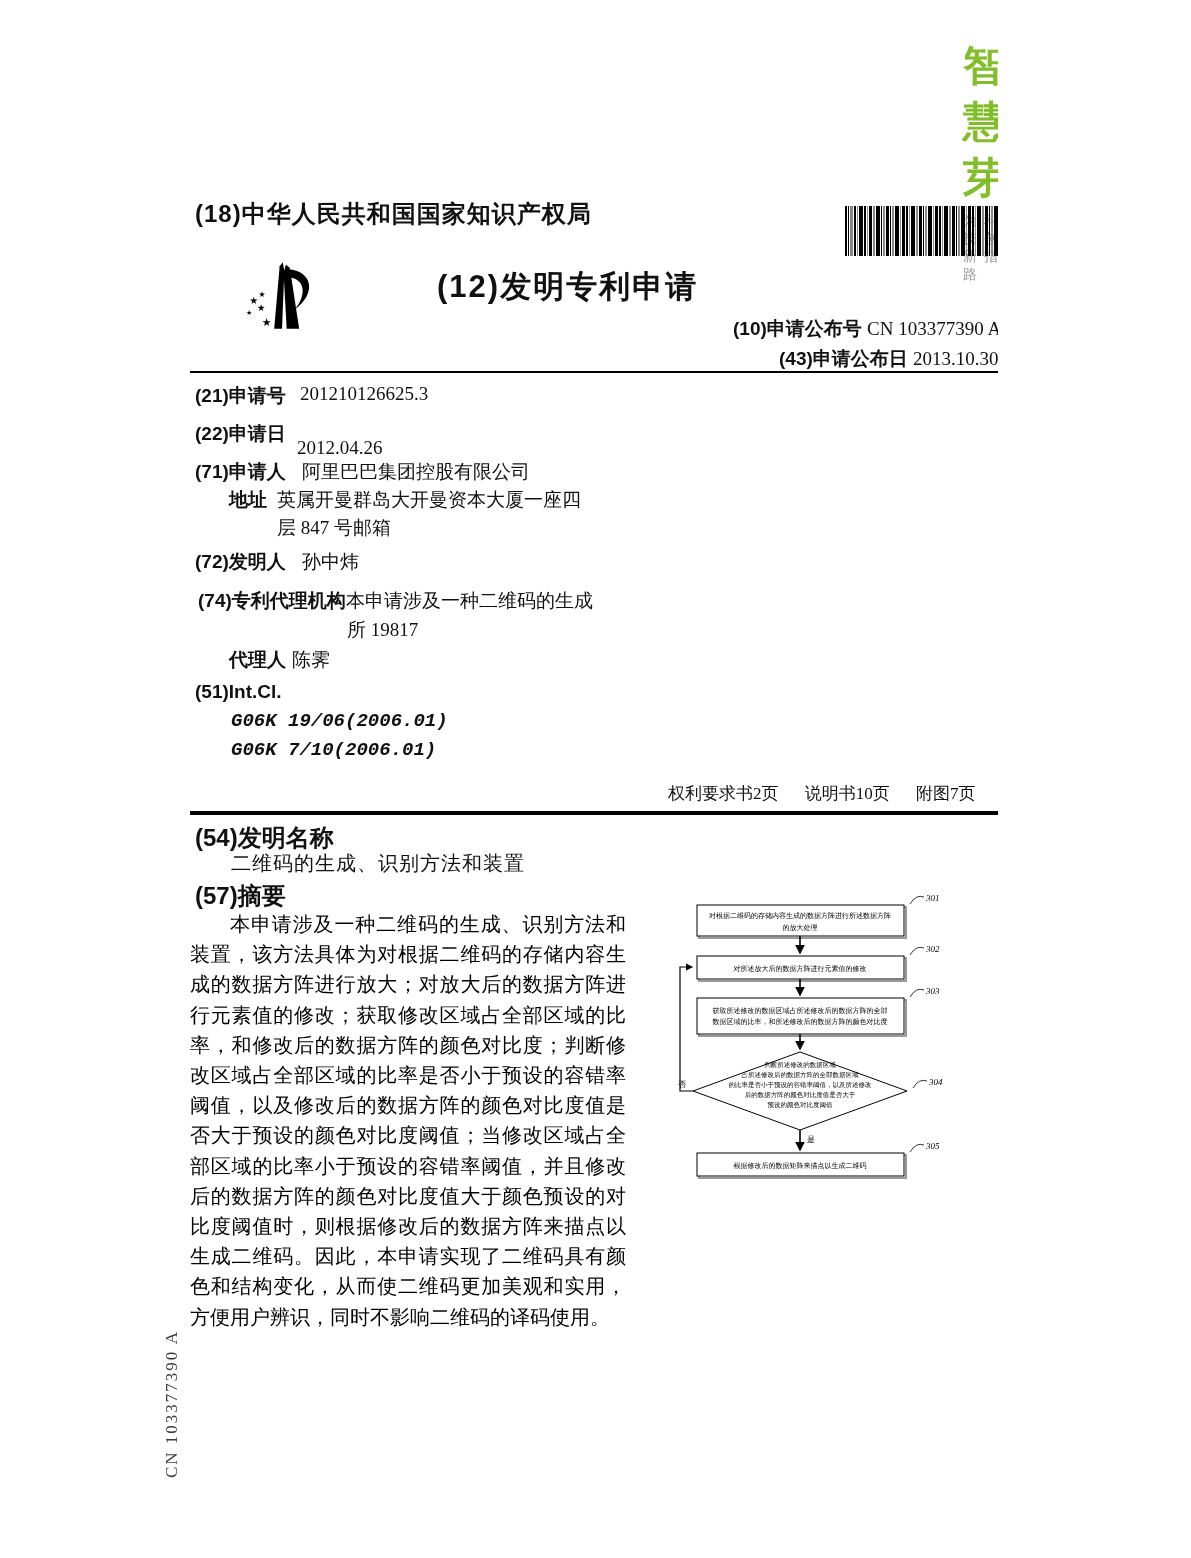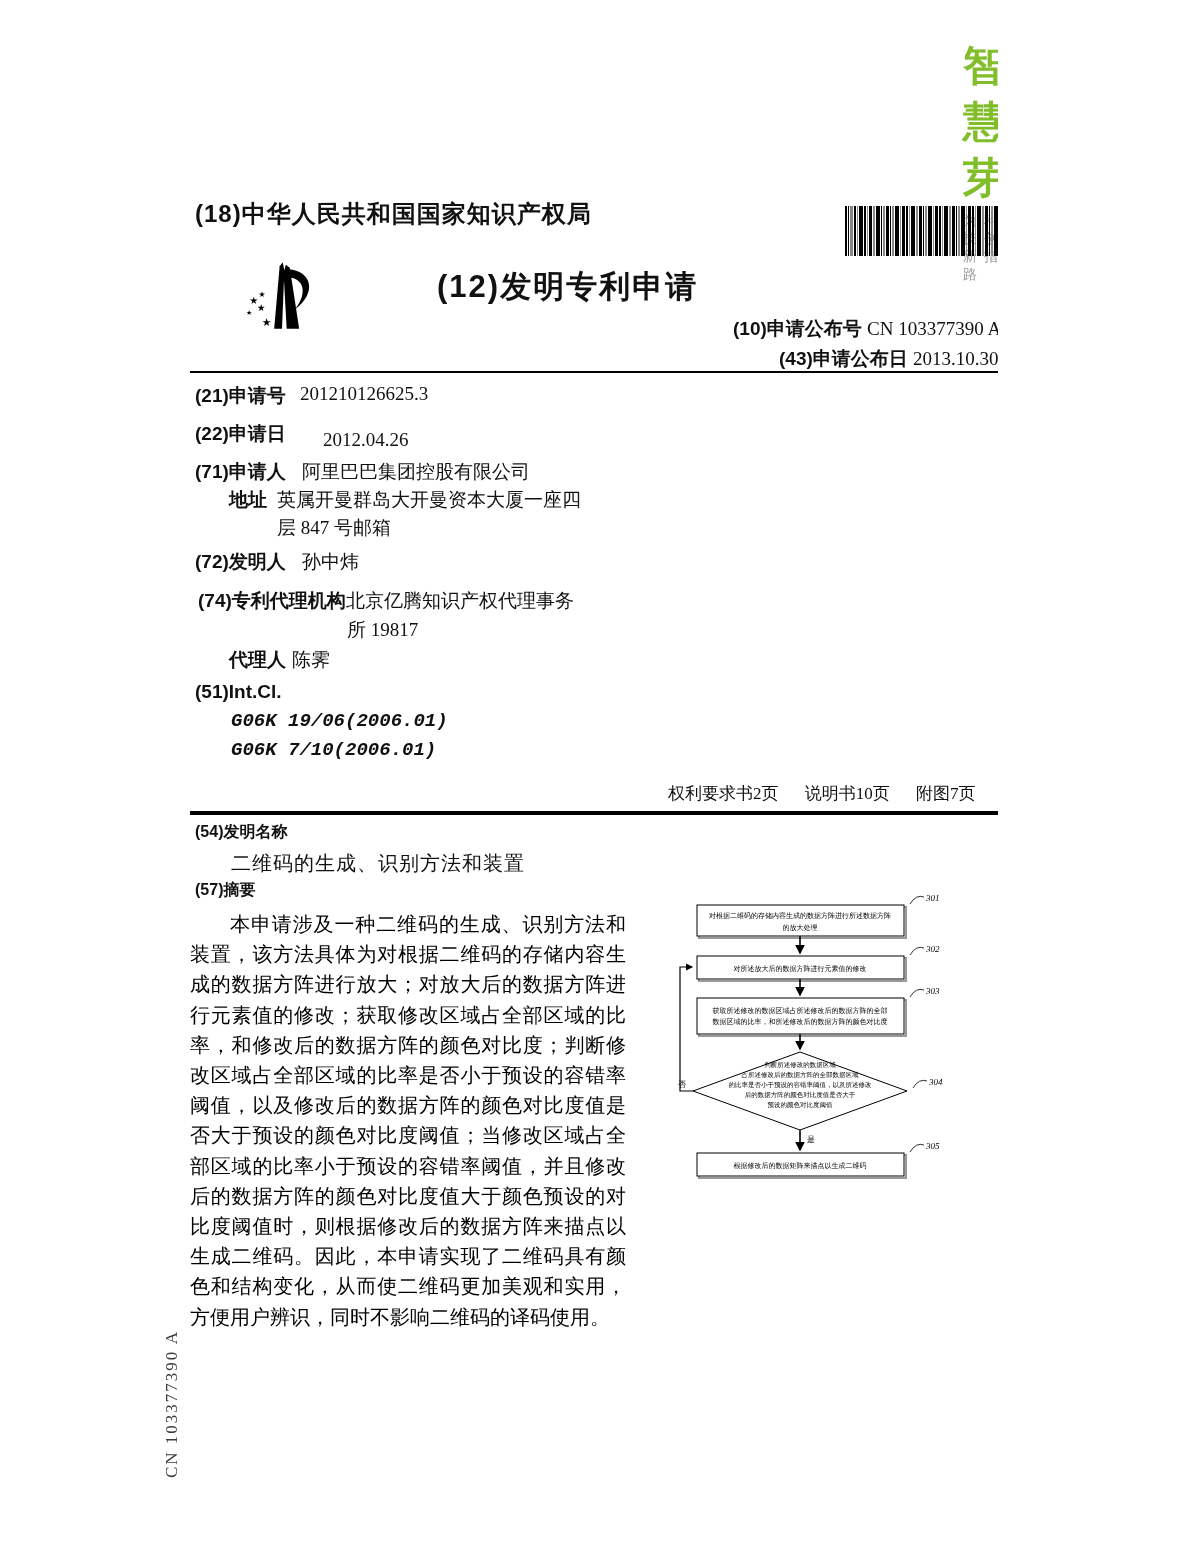--- a/index.html
+++ b/index.html
@@ -13,21 +13,21 @@
   .pub-row{font-size:19px;white-space:nowrap;}
   .pub-row .val{font-family:"Liberation Serif",serif;font-weight:normal;}
   .field{font-size:19px;white-space:nowrap;}
   .field .val{font-family:"Liberation Serif",serif;font-weight:normal;}
   .rule{background:#000;}
   .brand-logo{font-size:42px;font-weight:bold;letter-spacing:3px;}
   .brand-tagline{font-size:14px;color:#9b9b9b;letter-spacing:7px;}
   .intcl-item{font-size:19px;font-style:italic;font-weight:bold;font-family:Liberation Mono, monospace;}
   .pages-info{font-size:17px;font-family:"Liberation Serif",serif;}
   .pages-info span{margin-right:22px;}
-  .sec-label{font-size:16px;font-weight:bold;}
+  .sec-label{font-size:24px;font-weight:bold;}
   .invention-title{font-size:20px;font-family:"Liberation Serif",serif;letter-spacing:1px;}
   .abstract{width:436px;font-size:20px;line-height:30.2px;text-align:justify;
             font-family:"Liberation Serif",serif;text-indent:2em;color:#000;}
   .side-id{font-family:"Liberation Serif",serif;font-size:17px;color:#3c3c3c;letter-spacing:2px;
            transform:rotate(-90deg);transform-origin:0 0;white-space:nowrap;}
   svg text{font-family:"Liberation Sans",sans-serif;}
   .fc-ref{font-style:italic;font-family:"Liberation Serif",serif;}
 </style>
 </head>
 <body>
@@ -119,38 +119,38 @@
   </div>
 
   <div class="abs rule" style="left:190px;top:371px;width:815px;height:2px;"></div>
 
   <div class="abs field" style="left:195px;top:383px;">
     <span class="b">(21)申请号</span>
     <span class="val abs" style="left:105px;top:0;">201210126625.3</span>
   </div>
   <div class="abs field" style="left:195px;top:421px;">
     <span class="b">(22)申请日</span>
-    <span class="val abs" style="left:102px;top:8px;margin-left:26px;">2012.04.26</span>
+    <span class="val abs" style="left:102px;top:16px;">2012.04.26</span>
   </div>
   <div class="abs field" style="left:195px;top:459px;">
     <span class="b">(71)申请人</span>
     <span class="val abs" style="left:107px;top:0;">阿里巴巴集团控股有限公司</span>
   </div>
   <div class="abs field" style="left:229px;top:487px;">
     <span class="b">地址</span>
     <span class="val abs" style="left:48px;top:0;">英属开曼群岛大开曼资本大厦一座四</span>
   </div>
   <div class="abs field val serif" style="left:277px;top:515px;">层 847 号邮箱</div>
   <div class="abs field" style="left:195px;top:549px;">
     <span class="b">(72)发明人</span>
     <span class="val abs" style="left:107px;top:0;">孙中炜</span>
   </div>
   <div class="abs field" style="left:198px;top:588px;">
     <span class="b">(74)专利代理机构</span>
-    <span class="val abs" style="left:148px;top:0;">北京亿腾知识产权代理事务</span>
+    <span class="val abs" style="left:148px;top:0;">本申请涉及一种二维码的生成</span>
   </div>
   <div class="abs field val serif" style="left:347px;top:617px;">所 19817</div>
   <div class="abs field" style="left:229px;top:647px;">
     <span class="b">代理人</span>
     <span class="val abs" style="left:63px;top:0;">陈霁</span>
   </div>
   <div class="abs field b" style="left:195px;top:681px;">(51)Int.Cl.</div>
   <div class="abs intcl-item" style="left:231px;top:710px;">G06K 19/06(2006.01)</div>
   <div class="abs intcl-item" style="left:231px;top:739px;">G06K 7/10(2006.01)</div>
 

